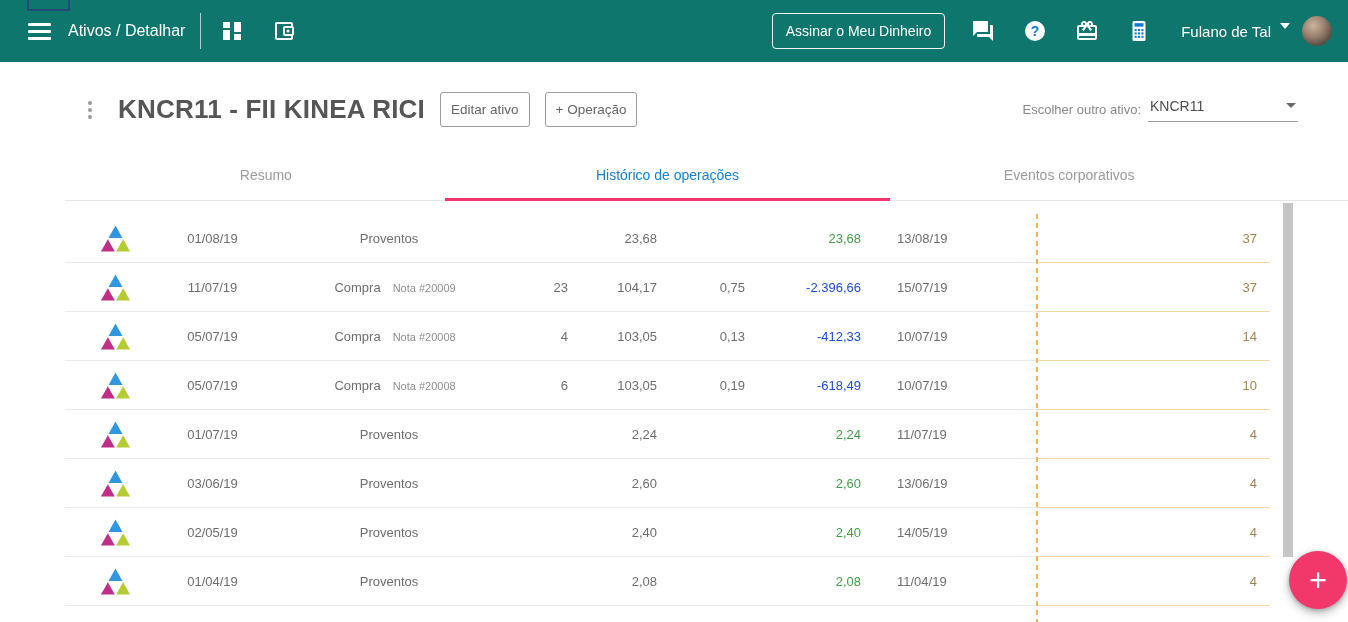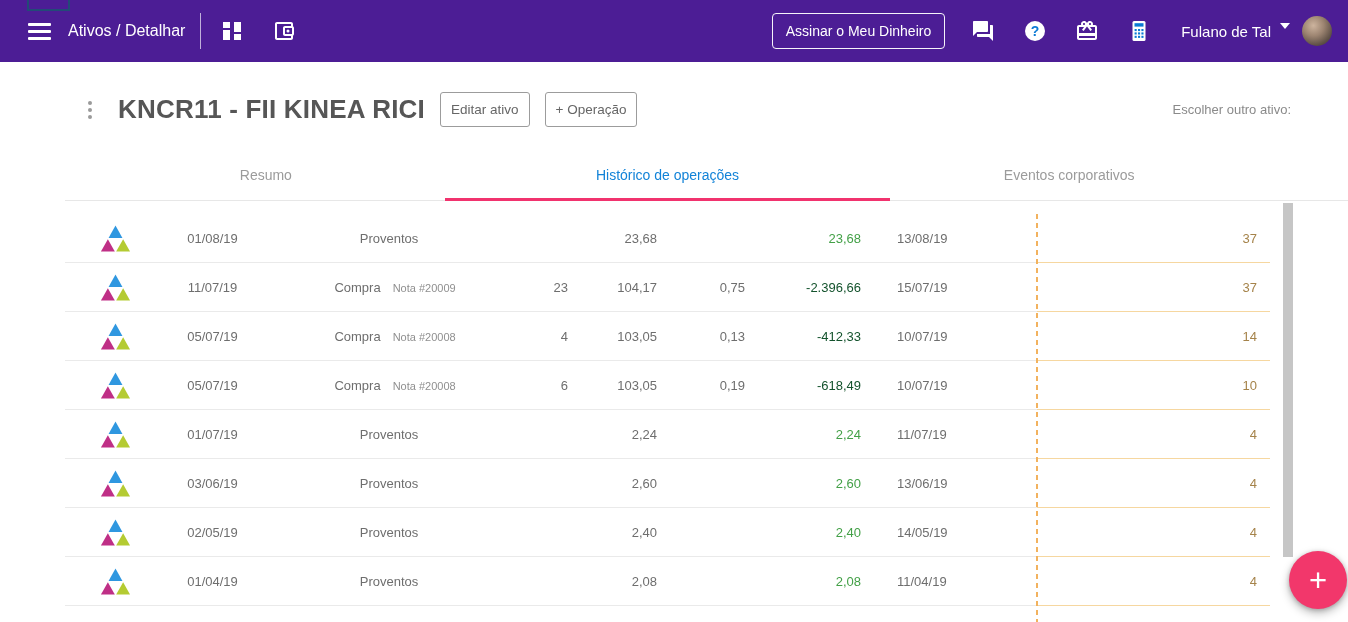--- a/index.html
+++ b/index.html
@@ -3,21 +3,21 @@
 <meta charset="utf-8">
 <style>
   * { margin:0; padding:0; box-sizing:border-box; }
   html,body { width:1348px; height:622px; }
   body {
     position:relative; overflow:hidden; background:#ffffff;
     font-family:"Liberation Sans", sans-serif; -webkit-font-smoothing:antialiased;
   }
   
   .topbar {
-    height:62px; background:#4c1d95; color:#fff;
+    height:62px; background:#0f766e; color:#fff;
     display:flex; align-items:center; padding:0 16px 0 28px;
   }
   .corner-artifact {
     position:absolute; left:27px; top:0; width:43px; height:11px;
     border:2px solid #234a77; border-top:none; z-index:6;
   }
   .hamburger { width:23px; display:flex; flex-direction:column; gap:4px; cursor:pointer; }
   .hamburger i { display:block; height:3px; background:#fff; border-radius:1px; }
   .crumb { font-size:16px; margin-left:17px; white-space:nowrap; }
   .bar-divider { width:1px; height:36px; background:rgba(255,255,255,.65); margin:0 19px 0 15px; }
@@ -86,21 +86,21 @@
   .cell { overflow:hidden; white-space:nowrap; }
   .c-icon { padding-left:35px; display:flex; align-items:center; }
   .c-date { text-align:center; }
   .c-op { display:flex; justify-content:center; align-items:baseline; }
   .c-op .note { font-size:11px; color:#8f8f8f; margin-left:12px; }
   .c-num { text-align:right; padding-right:10px; }
   .c-settle { padding-left:26px; }
   .c-pos { text-align:right; padding-right:13px; color:#a5834a; }
   .th-pos { color:#a5834a; }
   .c-net.gain { color:#43a047; }
-  .c-net.loss { color:#14532d; }
+  .c-net.loss { color:#1d4ed8; }
   .dash-divider {
     position:absolute; left:971px; top:0; width:2px; height:430px;
     background-image:repeating-linear-gradient(to bottom, #f2b25e 0, #f2b25e 5px, transparent 5px, transparent 9px);
   }
   
   .scroll-thumb { position:absolute; left:1283px; top:203px; width:10px; height:354px; background:#c6c6c6; }
   .fab {
     position:absolute; left:1289px; top:551px; width:58px; height:58px; border-radius:50%;
     background:#f2376b; color:#fff; border:none; cursor:pointer; z-index:10;
     font-family:inherit; font-size:31px; font-weight:300; line-height:1;
@@ -180,20 +180,24 @@
     <span class="kebab">
         <i></i>
         <i></i>
         <i></i>
       </span>
     <h1 class="asset-title">KNCR11 - FII KINEA RICI</h1>
     <button class="ghost-btn">Editar ativo</button>
     <button class="ghost-btn">+ Operação</button>
     <span class="choose-wrap">
       <span class="choose-label">Escolher outro ativo:</span>
+      <span class="asset-select">
+        <span class="val">KNCR11</span>
+        <span class="select-caret"></span>
+      </span>
     </span>
   </div>
 
   <div class="tabs">
     <div class="tabs-inner">
       <div class="tab"><span>Resumo</span></div>
       <div class="tab active"><span>Histórico de operações</span><span class="ink"></span></div>
       <div class="tab"><span>Eventos corporativos</span></div>
     </div>
   </div>

